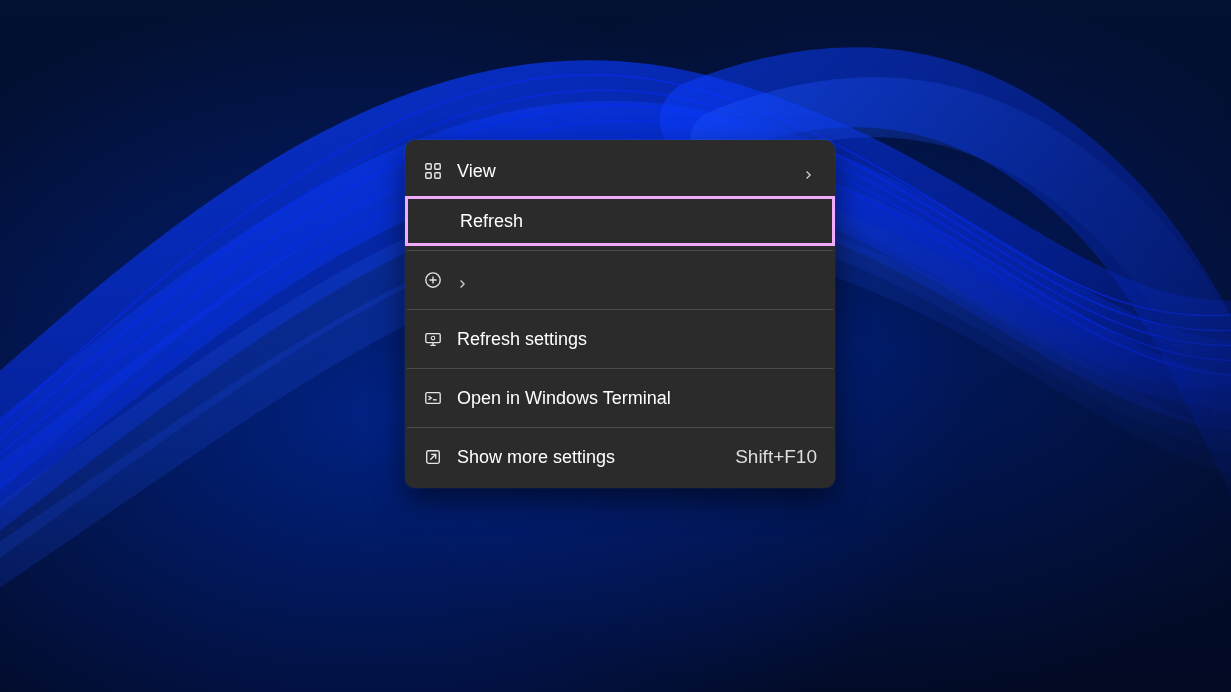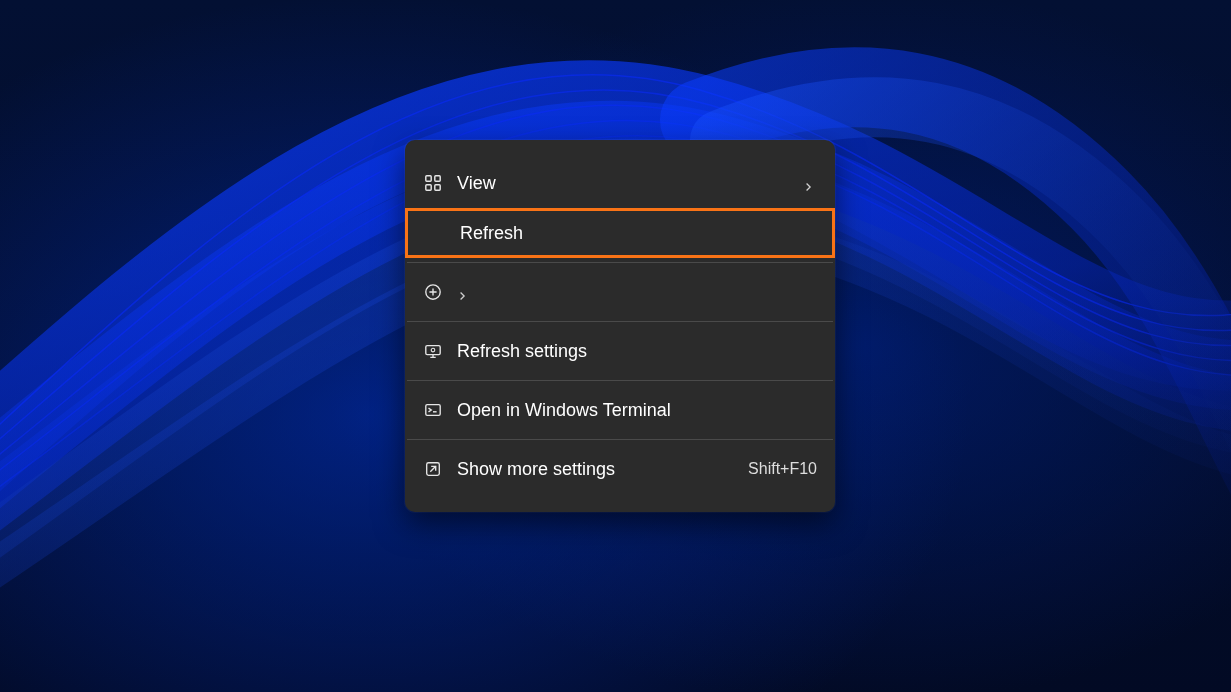--- a/index.html
+++ b/index.html
@@ -28,21 +28,21 @@
       inset: 0;
     }
 
     .context-menu {
       position: absolute;
       left: 405px;
       top: 140px;
       width: 430px;
       background: #2b2b2b;
       border-radius: 10px;
-      padding: 18px 0;
+      padding: 6px 0;
       box-shadow: 0 12px 30px rgba(0,0,0,0.55), 0 0 0 1px rgba(255,255,255,0.05);
       color: #ffffff;
     }
     .menu-item {
       display: flex;
       align-items: center;
       height: 50px;
       padding: 0 18px;
       font-size: 18px;
       position: relative;
@@ -62,31 +62,31 @@
       flex: 1;
       color: #ffffff;
       font-weight: 400;
     }
     .chevron {
       width: 14px;
       height: 14px;
       color: #cfcfcf;
     }
     .shortcut {
-      font-size: 16px;
+      font-size: 19px;
       color: #dedede;
       margin-left: 28px;
     }
     .separator {
       height: 1px;
       background: #4a4a4a;
       margin: 4px 2px;
     }
     .highlight-box {
-      border: 3px solid #f97316;
+      border: 3px solid #f0abfc;
     }
   </style>
 </head>
 <body>
 
 <div class="wallpaper">
   <svg viewBox="0 0 1231 692" preserveAspectRatio="none">
     <defs>
       <linearGradient id="g1" x1="0" y1="0" x2="1" y2="1">
         <stop offset="0%" stop-color="#0a3cff" stop-opacity="0.9"></stop>

